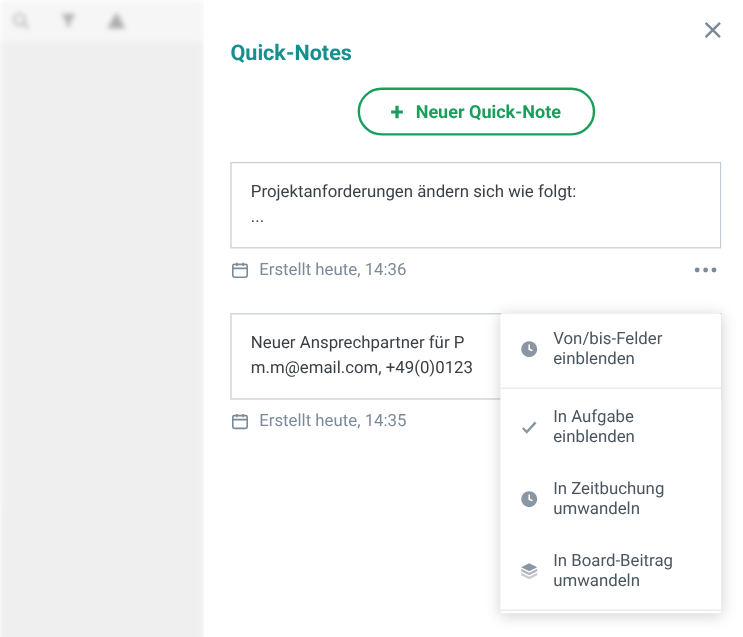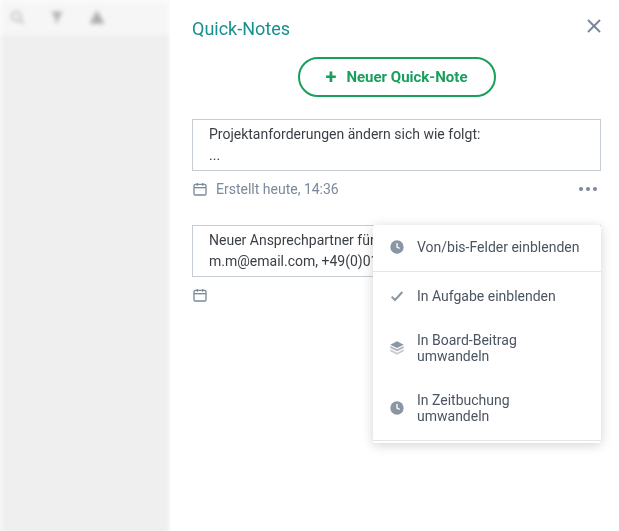--- a/index.html
+++ b/index.html
@@ -50,21 +50,22 @@
     padding: 18px 18px 0 22px;
   }
   .header {
     display: flex;
     align-items: flex-start;
     justify-content: space-between;
   }
   .title {
     color: #168f8f;
     font-size: 18px;
-    font-weight: 400;
+    font-weight: 700;
+    margin-top: 16px;
   }
   .close-icon {
     color: #7a8899;
     cursor: pointer;
     font-size: 18px;
     line-height: 1;
   }
   .new-button-wrap {
     display: flex;
     justify-content: center;
@@ -83,21 +84,21 @@
     cursor: pointer;
     background: #fff;
   }
   .new-button .plus {
     font-size: 20px;
     font-weight: 700;
     line-height: 1;
   }
   .note-card {
     border: 1px solid #c5ccd3;
-    padding: 4px 16px;
+    padding: 14px 16px;
     margin-bottom: 10px;
     color: #3a3f45;
     font-size: 14px;
     line-height: 1.5;
     background: #fff;
   }
   .note-meta {
     display: flex;
     align-items: center;
     justify-content: space-between;
@@ -125,21 +126,21 @@
     background: #7b8a9a;
     border-radius: 50%;
   }
   .note-block {
     position: relative;
   }
   .menu {
     position: absolute;
     top: 0;
     right: 0;
-    width: 228px;
+    width: 184px;
     background: #fff;
     box-shadow: 0 2px 12px rgba(0,0,0,0.18);
     border-radius: 2px;
     z-index: 10;
   }
   .menu-item {
     display: flex;
     align-items: center;
     gap: 12px;
     padding: 14px 16px;
@@ -234,20 +235,21 @@
       <div>m.m@email.com, +49(0)0123</div>
     </div>
     <div class="note-meta">
       <div class="left">
         <svg class="cal-icon" viewBox="0 0 24 24" fill="none" stroke="currentColor" stroke-width="2">
             <rect x="3" y="5" width="18" height="16" rx="2"></rect>
             <line x1="3" y1="10" x2="21" y2="10"></line>
             <line x1="8" y1="3" x2="8" y2="7"></line>
             <line x1="16" y1="3" x2="16" y2="7"></line>
           </svg>
+        <span>Erstellt heute, 14:35</span>
       </div>
     </div>
 
     <div class="menu">
       <div class="menu-item">
         <span class="menu-icon">
           <svg width="16" height="16" viewBox="0 0 24 24" fill="currentColor">
               <circle cx="12" cy="12" r="10"></circle>
               <path d="M12 6v6l4 2" stroke="#fff" stroke-width="2" fill="none"></path>
             </svg>
@@ -255,36 +257,36 @@
         <span>Von/bis-Felder einblenden</span>
       </div>
       <div class="menu-divider"></div>
       <div class="menu-item">
         <span class="menu-icon">
           <svg width="16" height="16" viewBox="0 0 24 24" fill="none" stroke="currentColor" stroke-width="3">
               <polyline points="4,13 9,18 20,6"></polyline>
             </svg>
         </span>
         <span>In Aufgabe einblenden</span>
+      </div>
+      <div class="menu-item">
+        <span class="menu-icon">
+          <svg width="16" height="16" viewBox="0 0 24 24" fill="currentColor">
+              <circle cx="12" cy="12" r="10"></circle>
+              <path d="M12 6v6l4 2" stroke="#fff" stroke-width="2" fill="none"></path>
+            </svg>
+        </span>
+        <span>In Zeitbuchung umwandeln</span>
       </div>
       <div class="menu-item">
         <span class="menu-icon">
           <svg width="16" height="16" viewBox="0 0 24 24" fill="currentColor">
               <polygon points="12,2 22,7 12,12 2,7"></polygon>
               <polygon points="12,14 22,9 22,12 12,17 2,12 2,9" opacity="0.7"></polygon>
               <polygon points="12,19 22,14 22,17 12,22 2,17 2,14" opacity="0.5"></polygon>
             </svg>
         </span>
         <span>In Board-Beitrag umwandeln</span>
       </div>
-      <div class="menu-item">
-        <span class="menu-icon">
-          <svg width="16" height="16" viewBox="0 0 24 24" fill="currentColor">
-              <circle cx="12" cy="12" r="10"></circle>
-              <path d="M12 6v6l4 2" stroke="#fff" stroke-width="2" fill="none"></path>
-            </svg>
-        </span>
-        <span>In Zeitbuchung umwandeln</span>
-      </div>
       <div class="menu-divider"></div>
     </div>
   </div>
 </div>
 
 </body></html>

